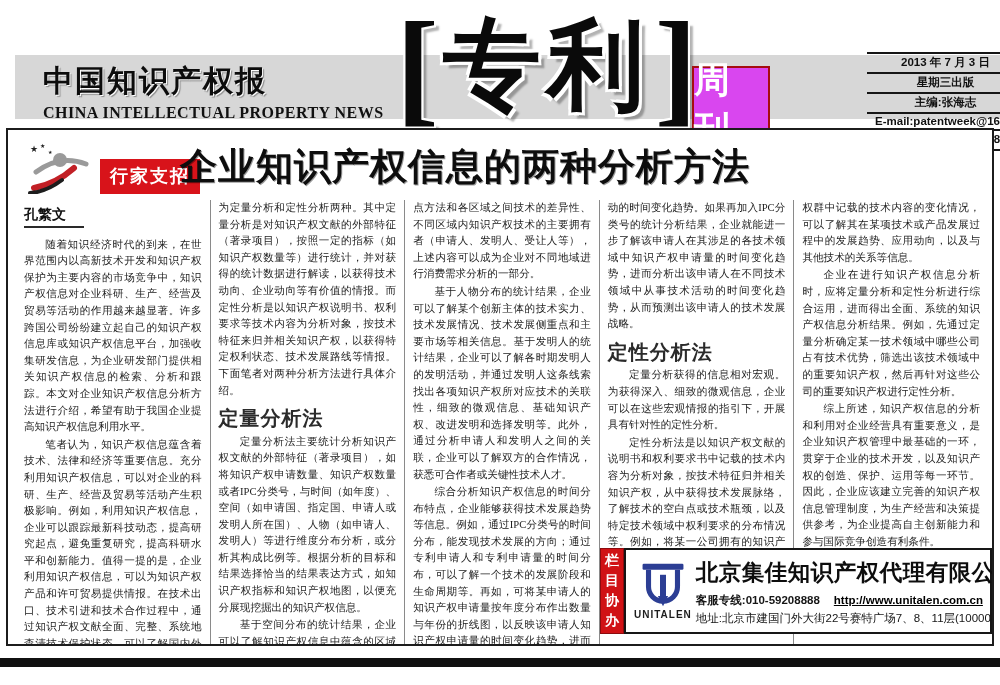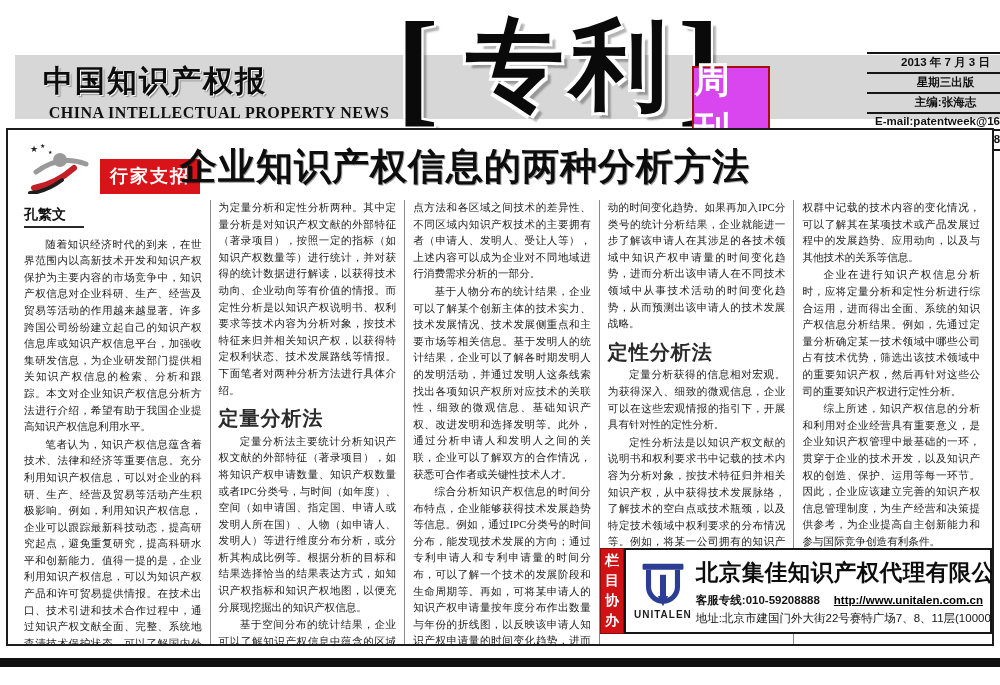--- a/index.html
+++ b/index.html
@@ -4,25 +4,25 @@
 <style>
   * { box-sizing: border-box; margin: 0; padding: 0; }
   html,body { background:#fff; }
   body { font-family: "Liberation Sans", "DejaVu Sans", sans-serif; }
   .page { position:relative; width:1000px; height:685px; background:#fff; overflow:hidden; }
 
   
   .gray-band { position:absolute; left:15px; top:55px; width:985px; height:64px; background:#d7d7d7; }
   .paper-box { position:absolute; left:15px; top:55px; width:380px; height:50px; background:#d7d7d7; padding:6px 0 0 28px; }
   .paper-cn { font-family:"Liberation Serif","DejaVu Serif",serif; font-weight:900; font-size:30px; color:#0c0c0c; letter-spacing:2px; text-shadow:1px 1px 0 #fff,2px 2px 1px rgba(0,0,0,.35); }
-  .paper-en { font-family:"Liberation Serif","DejaVu Serif",serif; font-weight:700; font-size:16px; color:#111; margin-top:2px; letter-spacing:.5px;text-align:center; }
+  .paper-en { font-family:"Liberation Serif","DejaVu Serif",serif; font-weight:700; font-size:16px; color:#111; margin-top:2px; letter-spacing:.5px; }
 
   .section-head { position:absolute; left:396px; top:2px; height:128px; display:flex; align-items:center; }
   .bracket { font-family:"Liberation Serif","DejaVu Serif",serif; font-weight:900; font-size:128px; line-height:110px; color:#0a0a0a; text-shadow:-2px -2px 0 #fff,2px -2px 0 #fff,-2px 2px 0 #fff,2px 2px 0 #fff,5px 5px 2px rgba(0,0,0,.3); }
-  .section-title { font-family:"Liberation Serif","DejaVu Serif",serif; font-weight:900; font-size:98px; line-height:100px; letter-spacing:6px; color:#0a0a0a; padding:0 4px; text-shadow:-3px -3px 0 #fff,3px -3px 0 #fff,-3px 3px 0 #fff,3px 3px 0 #fff,6px 6px 2px rgba(0,0,0,.3);margin-left:23px; }
+  .section-title { font-family:"Liberation Serif","DejaVu Serif",serif; font-weight:900; font-size:98px; line-height:100px; letter-spacing:6px; color:#0a0a0a; padding:0 4px; text-shadow:-3px -3px 0 #fff,3px -3px 0 #fff,-3px 3px 0 #fff,3px 3px 0 #fff,6px 6px 2px rgba(0,0,0,.3); }
   .weekly-box { position:absolute; left:692px; top:38px; width:78px; height:78px; background:#d946ef; border:2px solid #a50d10; display:flex; align-items:center; justify-content:center;margin-top:28px; }
   .weekly-box span { color:#fff; font-weight:900; font-size:36px; letter-spacing:2px; font-family:"Liberation Serif",serif; }
 
   .issue-info { position:absolute; left:843px; top:52px; width:157px;margin-left:24px; }
   .issue-row { font-size:11.5px; font-weight:700; color:#111; text-align:center; padding:1px 0 2px; border-bottom:2px solid #161616; white-space:nowrap; overflow:hidden; }
   .issue-row:first-child { border-top:2px solid #161616; }
 
   
   .frame { position:absolute; left:6px; top:128px; width:988px; height:518px; border:2px solid #1c1c1c; background:#fff; overflow:hidden; }
 

